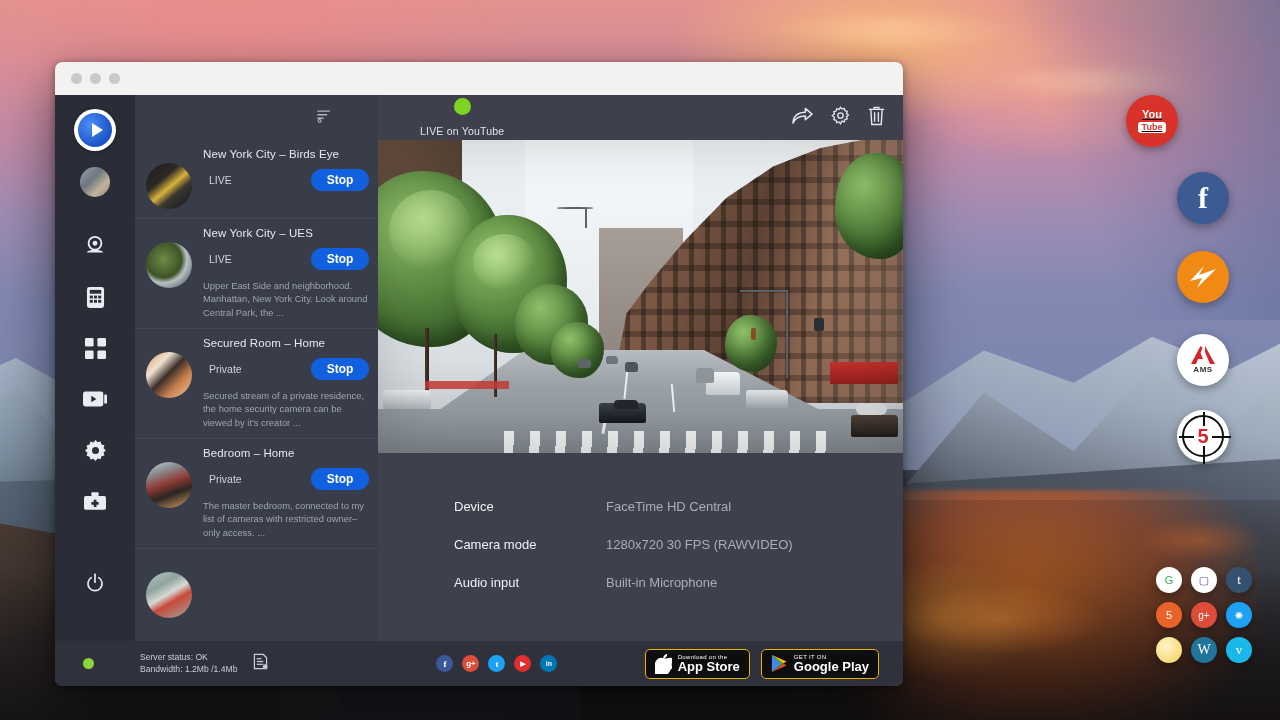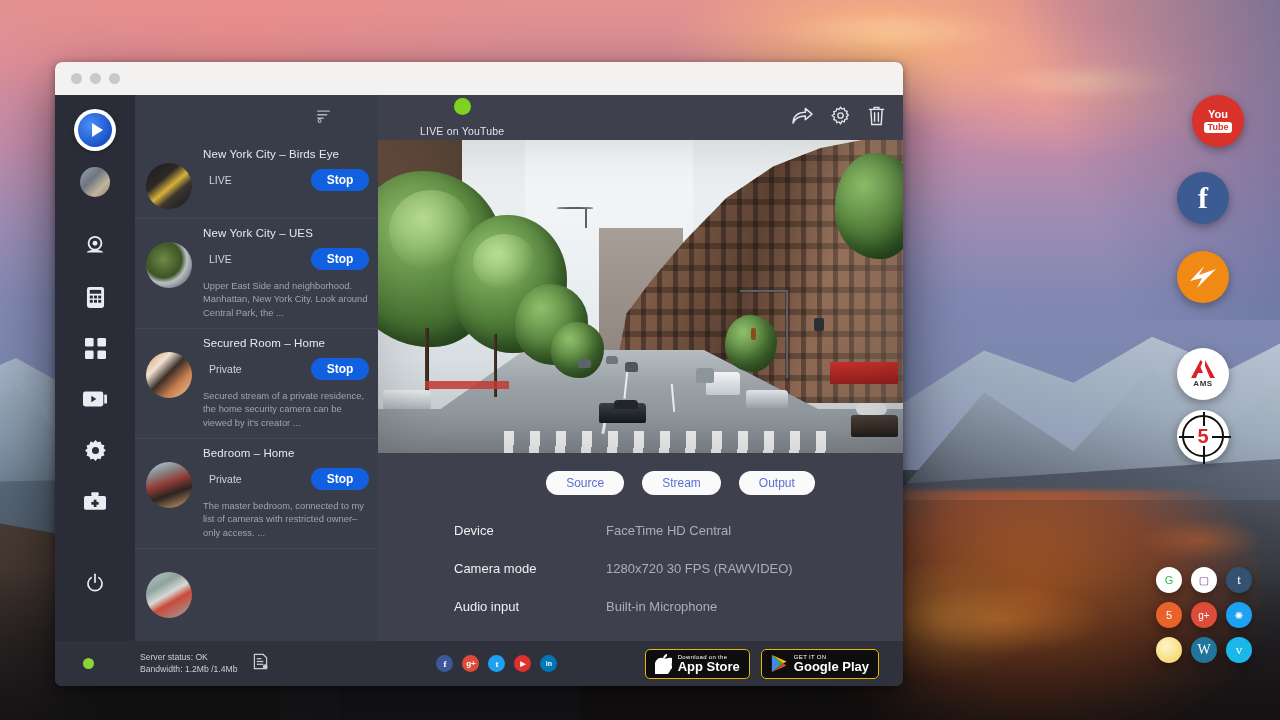--- a/index.html
+++ b/index.html
@@ -277,30 +277,30 @@
   <div class="mountain mtn-right-snow"></div>
   <div class="mountain mtn-left"></div>
   <div class="mountain mtn-left-snow"></div>
   <div class="mountain mtn-left-rock"></div>
   <div class="dark-foreground"></div>
   <div class="glow-orange"></div>
   <div class="glow-orange2"></div>
   <div class="rock-tex"></div>
 </div>
 
-<div class="dock-icon dk-lg" style="left:1192px;top:95px;background:#d9322b;">
+<div class="dock-icon dk-lg" style="left:1126px;top:95px;background:#d9322b;text-decoration:underline;">
   <div style="display:flex;flex-direction:column;align-items:center;line-height:1;">
     <span class="dock-label" style="font-size:11px;">You</span>
     <span style="background:#fff;color:#d9322b;font-size:9px;font-weight:bold;border-radius:3px;padding:1px 4px;margin-top:2px;">Tube</span>
   </div>
 </div>
 <div class="dock-icon dk-lg" style="left:1177px;top:172px;background:#3b5b92;">
   <span class="dock-label" style="font-size:30px;font-family:'Liberation Serif',serif;">f</span>
 </div>
-<div class="dock-icon dk-lg" style="left:1177px;top:348px;background:#ffffff;flex-direction:column;">
+<div class="dock-icon dk-lg" style="left:1177px;top:334px;background:#ffffff;flex-direction:column;">
   <svg width="24" height="18" viewBox="0 0 24 18">
       <path d="M9.5 0 L0 18 H5 L7 13 H12 L9.5 7 L11.5 2 Z" fill="#d8232a"></path>
       <path d="M14 0 L24 18 H19 L14 6 Z" fill="#d8232a"></path>
     </svg>
   <span style="color:#333;font-size:8px;font-weight:bold;margin-top:1px;letter-spacing:.5px;">AMS</span>
 </div>
 <div class="dock-icon dk-lg" style="left:1177px;top:410px;background:#ffffff;">
   <div style="width:42px;height:42px;border-radius:50%;border:2.5px solid #111;display:flex;align-items:center;justify-content:center;position:relative;">
     <div style="position:absolute;left:-5px;top:50%;width:52px;height:2px;background:#111;"></div>
     <div style="position:absolute;top:-5px;left:50%;height:52px;width:2px;background:#111;"></div>
@@ -562,25 +562,20 @@
           <div class="car" style="left:43.5%;top:69%;width:2.2%;height:2.6%;background:#6e757b;"></div>
           <div class="car" style="left:47%;top:71%;width:2.6%;height:3%;background:#4e555b;"></div>
           <div class="car" style="left:1%;top:80%;width:9%;height:6%;background:linear-gradient(180deg,#e7eaec,#a9b0b5);"></div>
           <div class="car" style="right:1%;top:88%;width:9%;height:7%;background:linear-gradient(180deg,#4c4038,#231d1a);"></div>
           <div class="car" style="right:3%;top:84%;width:6%;height:4%;background:#d7d9da;border-radius:6px;"></div>
           <div class="video-vignette"></div>
         </div>
       </div>
 
       <div class="infopanel">
-        <div class="pills">
-          <button class="pill">Source</button>
-          <button class="pill">Stream</button>
-          <button class="pill">Output</button>
-        </div>
         <div class="info-rows">
           <div class="info-row">
             <span class="info-label">Device</span>
             <span class="info-value">FaceTime HD Central</span>
           </div>
           <div class="info-row">
             <span class="info-label">Camera mode</span>
             <span class="info-value">1280x720 30 FPS (RAWVIDEO)</span>
           </div>
           <div class="info-row">

